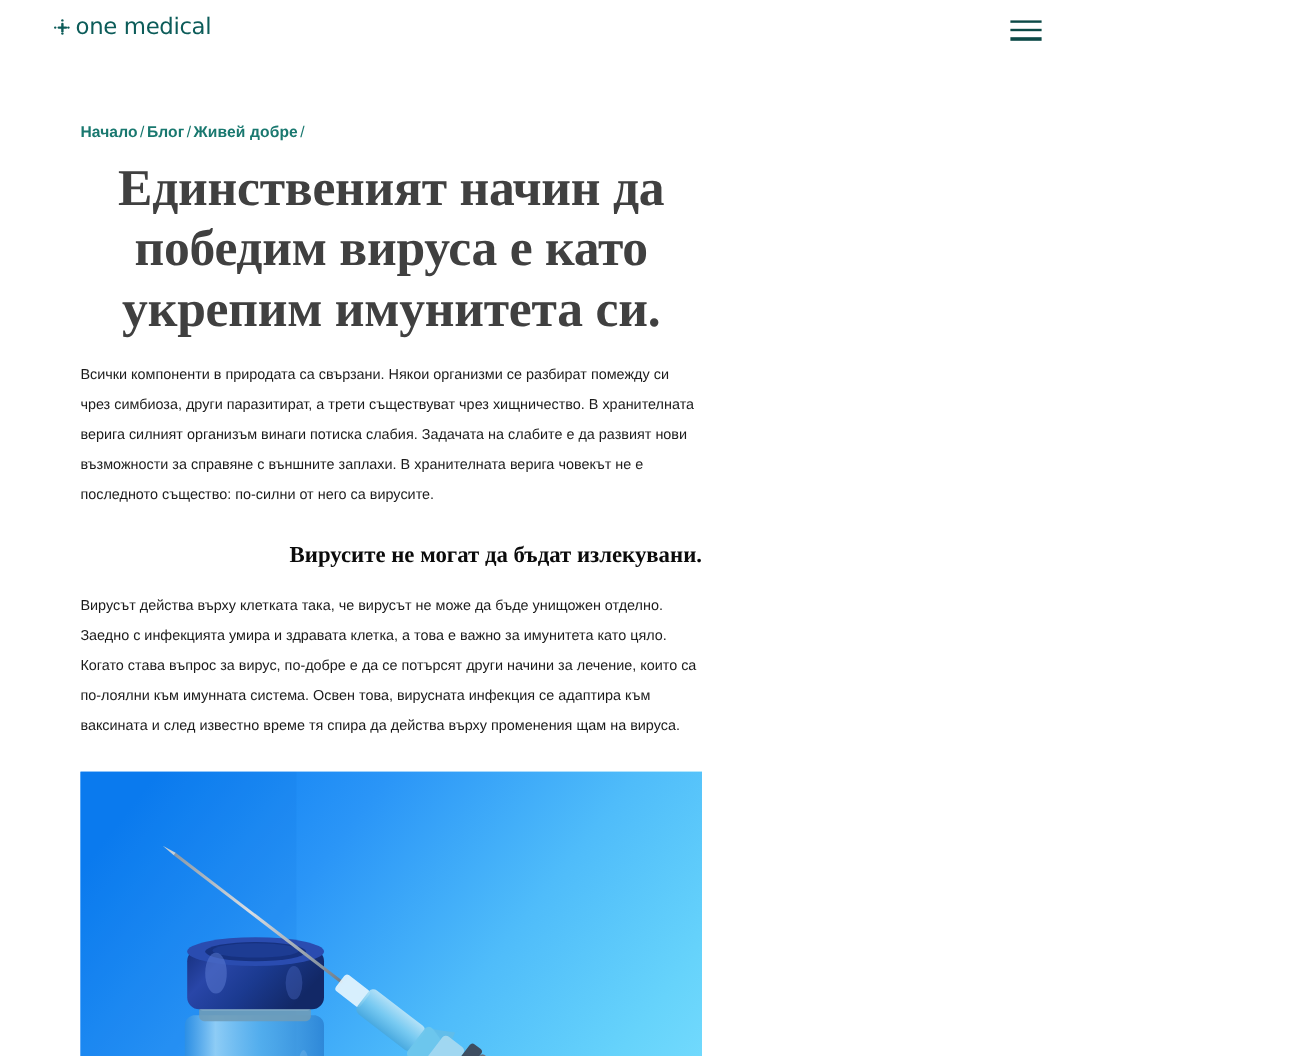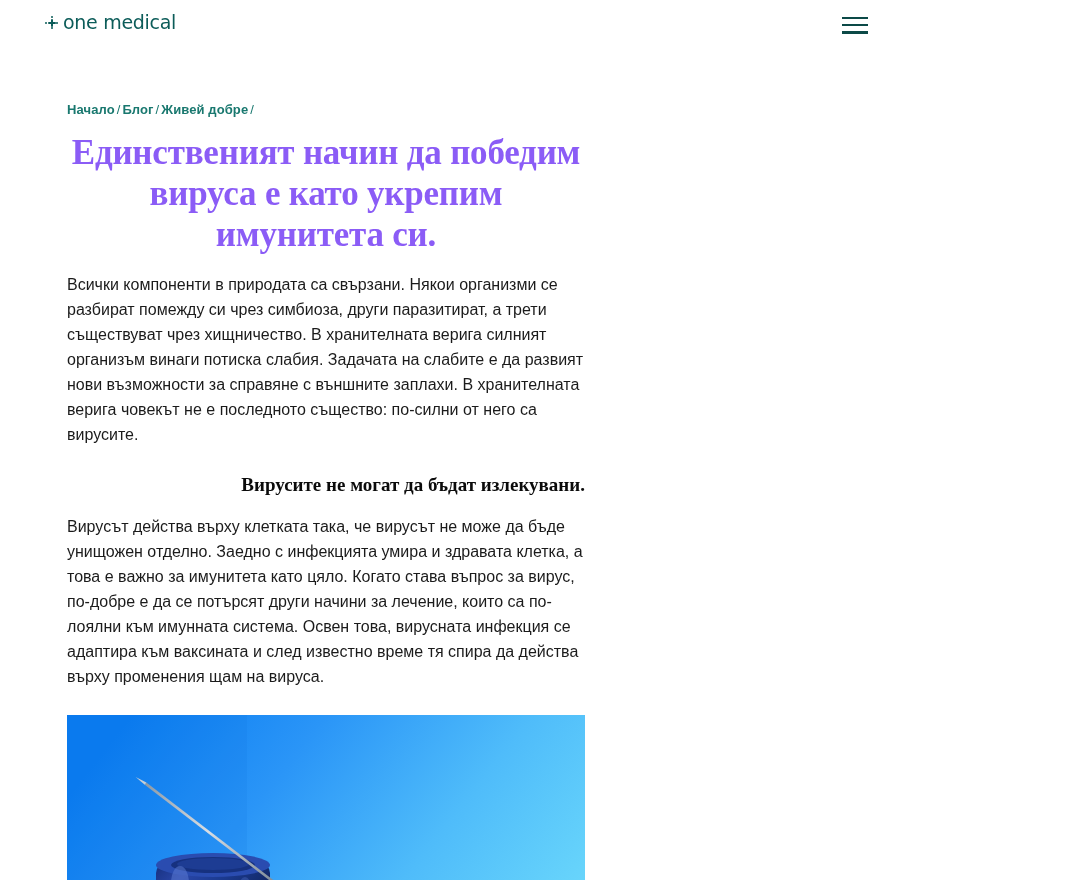--- a/index.html
+++ b/index.html
@@ -102,37 +102,37 @@
   }
   .breadcrumb .sep {
     color: #19786f;
     font-weight: 400;
     padding: 0 2px;
   }
 
   .post-title {
     font-family: "Liberation Serif", serif;
     font-weight: 700;
-    font-size: 35px;
+    font-size: 43px;
     line-height: 1.17;
-    color: #8b5cf6;
+    color: #404040;
     text-align: center;
     margin: 16px 0 16px 0;
     letter-spacing: -0.2px;
   }
 
   .byline {
     text-align: center;
     font-size: 12.5px;
     color: #2f8c85;
     margin: 0 0 18px 0;
   }
 
   .body-text {
-    font-size: 16px;
+    font-size: 12px;
     line-height: 25px;
     color: #1b1b1b;
     margin: 0 0 26px 0;
     text-align: left;
   }
 
   .subheading {
     font-family: "Liberation Serif", serif;
     font-weight: 700;
     font-size: 19px;

